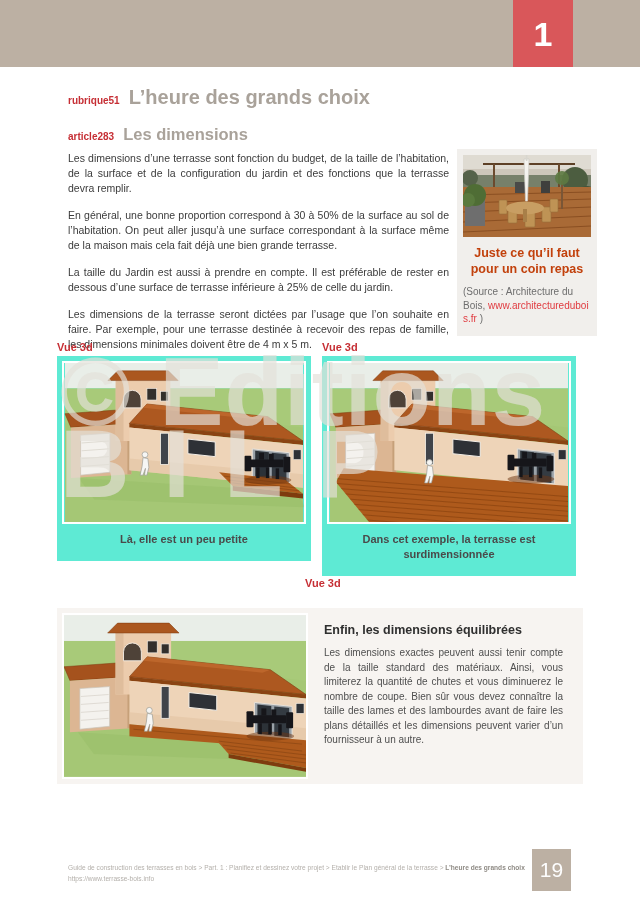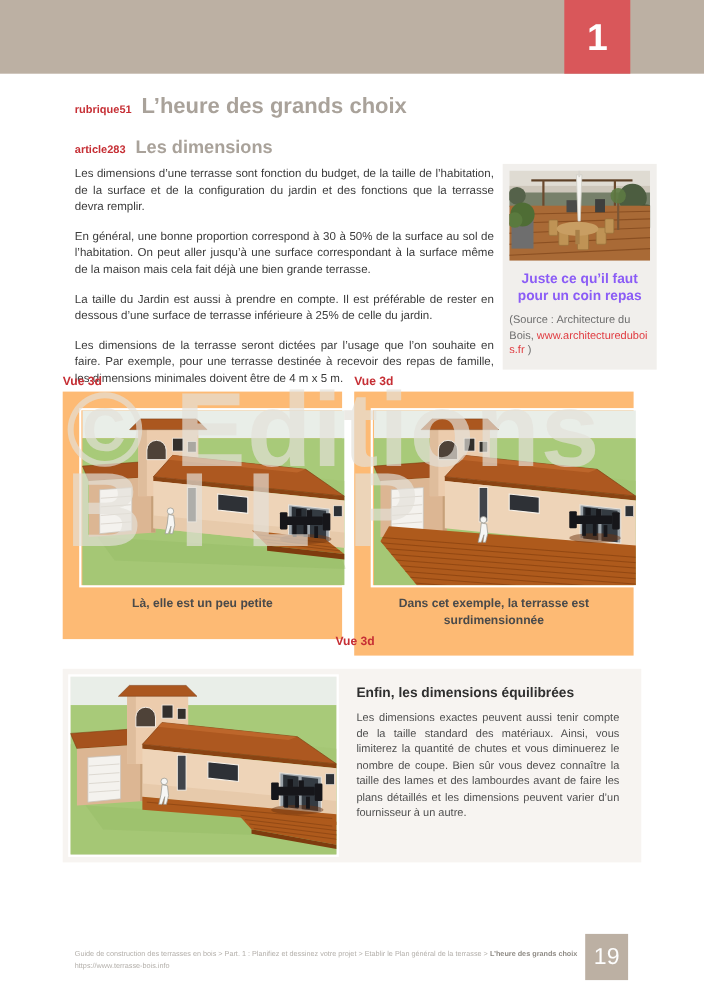--- a/index.html
+++ b/index.html
@@ -23,30 +23,30 @@
   .rubrique-row h1 { color:var(--title_gray,#a9a29a); font-size:20px; font-weight:bold; }
   .article-row h2 { color:var(--title_gray,#a9a29a); font-size:16.5px; font-weight:bold; }
 
   
   .paragraphs { position:absolute; left:68px; top:151px; width:381px; }
   .paragraphs p { font-size:10.5px; line-height:1.43; color:#3b3b3b; text-align:justify; margin-bottom:12px; }
 
   
   .aside { position:absolute; left:457px; top:149px; width:140px; background:#f1efec; padding:6px 6px 10px 6px; }
   .aside svg { display:block; width:128px; height:82px; }
-  .aside-caption { margin-top:9px; text-align:center; font-size:12.5px; font-weight:bold; color:#8b5cf6; line-height:1.25; }
+  .aside-caption { margin-top:9px; text-align:center; font-size:12.5px; font-weight:bold; color:#c2410c; line-height:1.25; }
   .aside-source { margin-top:8px; font-size:10px; color:#6e6e6e; line-height:1.35; }
   .aside-source .link { color:var(--link_red,#e03b40); word-break:break-all; text-decoration:none; cursor:pointer; }
 
   
   .figure { position:absolute; width:254px; }
   .figure.f1 { left:57px; top:341px; }
   .figure.f2 { left:322px; top:341px; }
   .fig-label { font-size:11px; font-weight:bold; color:var(--accent_red,#c62f35); margin-bottom:3px; }
-  .fig-box { background:#fdba74; padding:15px; }
+  .fig-box { background:#5eead4; padding:5px; }
   .fig-box svg { display:block; width:244px; height:163px; border:2px solid #fff; }
   .fig-caption { padding:8px 6px 9px 6px; text-align:center; font-size:11px; font-weight:bold; color:#4a4a4a; line-height:1.35; }
 
   
   .watermark { position:absolute; left:60px; top:344px; width:600px; z-index:5; pointer-events:none;
                color:rgba(227,224,216,0.68); font-weight:bold; }
   .wm1 { font-size:96px; line-height:1; letter-spacing:1px; }
   .wm2 { font-size:96px; line-height:1; letter-spacing:34px; margin-top:-24px; }
 
   

